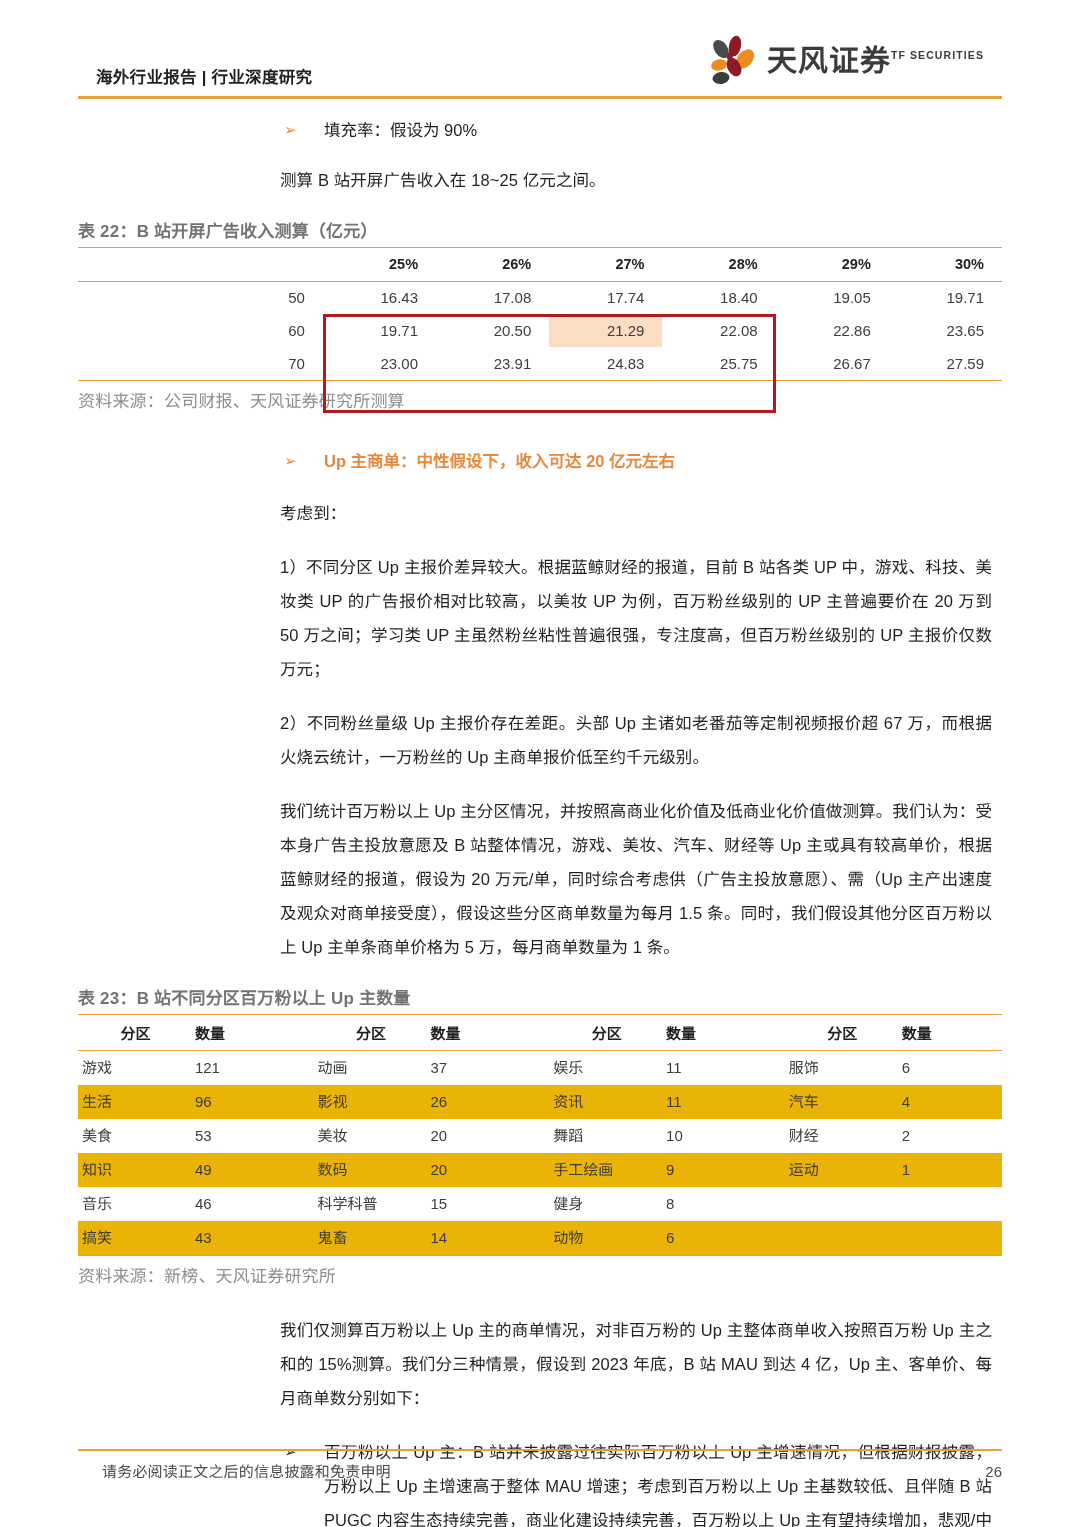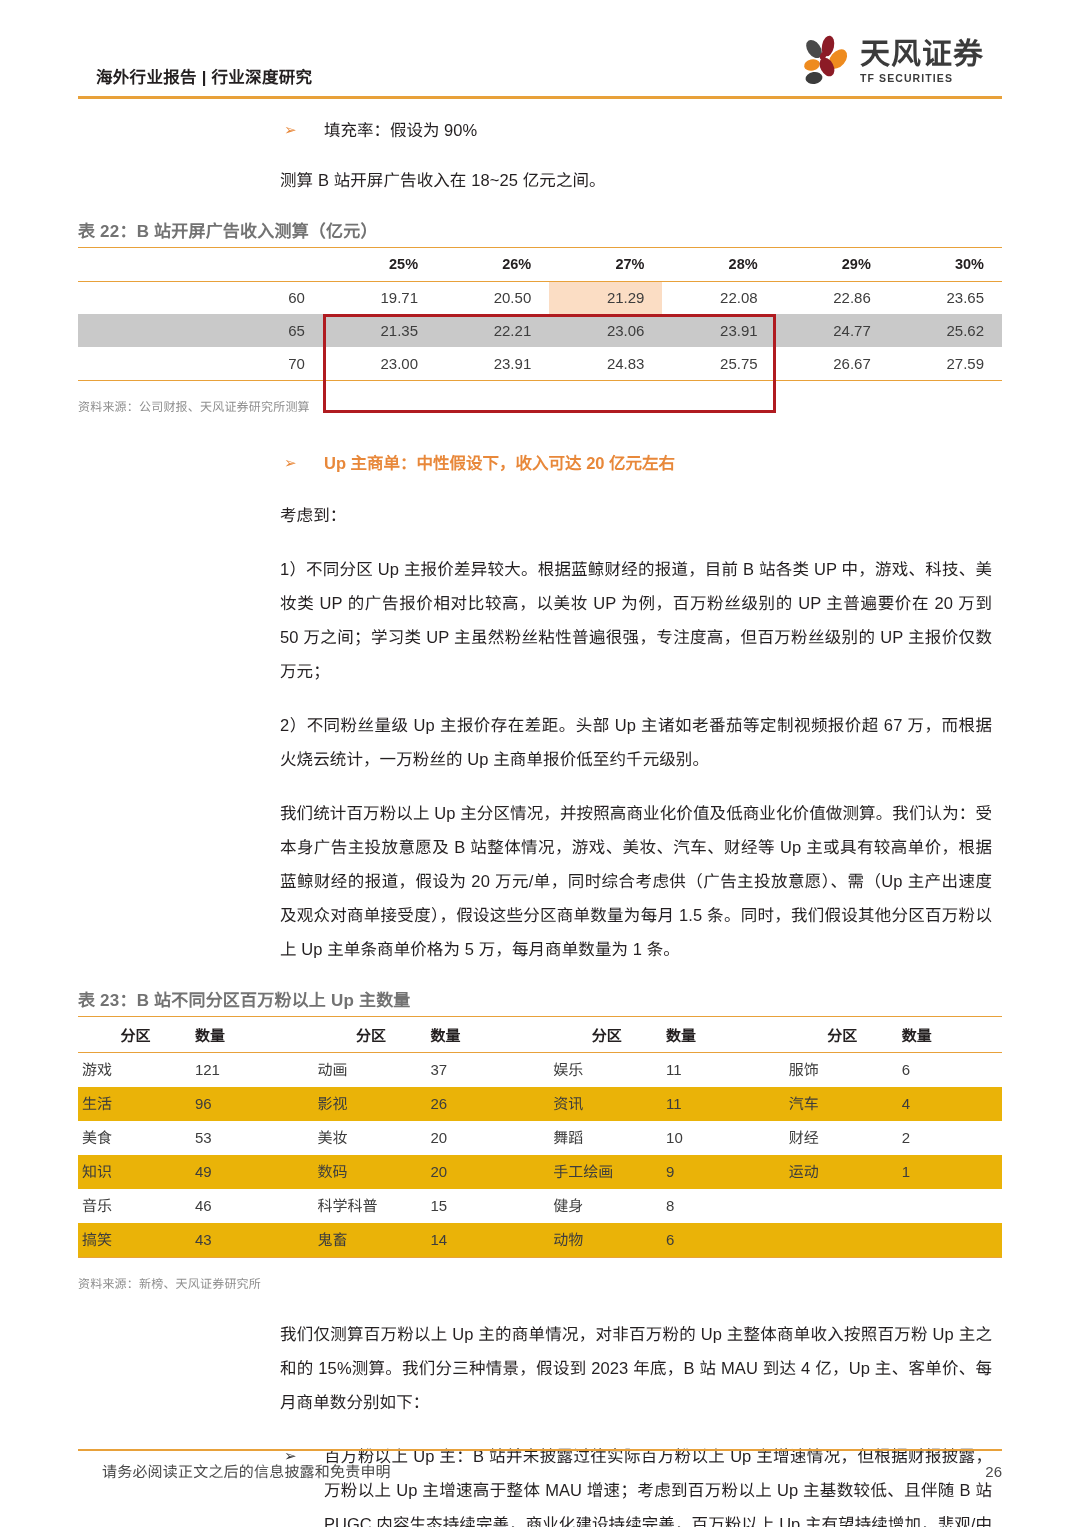--- a/index.html
+++ b/index.html
@@ -49,21 +49,21 @@
     padding-bottom: 2px;
   }
   .logo-mark {
     width: 54px;
     height: 54px;
     position: relative;
     flex: none;
   }
   .logo-text-wrap {
     display: flex;
-    flex-direction: column;
+    flex-direction: row;
     align-items: flex-start;
     line-height: 1;
   }
   .logo-cn {
     font-size: 30px;
     font-weight: bold;
     color: #3b3b3b;
     letter-spacing: 1px;
     font-family: "DejaVu Sans", "Liberation Sans", sans-serif;
   }
@@ -131,23 +131,23 @@
   .table-block { margin: 0 0 6px 0; }
 
   .table-caption {
     font-size: 17px;
     font-weight: bold;
     color: #737373;
     margin-bottom: 5px;
     letter-spacing: 0.2px;
   }
   .table-source {
-    font-size: 12px;
+    font-size: 17px;
     color: #8f8f8f;
-    margin-top: 16px;
+    margin-top: 6px;
     letter-spacing: 0.2px;
   }
 
   table.rpt {
     width: 100%;
     border-collapse: collapse;
     font-size: 14.5px;
     color: #3a3a3a;
   }
   table.rpt th, table.rpt td {
@@ -296,36 +296,36 @@
               <th>25%</th>
               <th>26%</th>
               <th>27%</th>
               <th>28%</th>
               <th>29%</th>
               <th>30%</th>
             </tr>
           </thead>
           <tbody>
             <tr>
+              <td>50</td>
+              <td>16.43</td>
+              <td>17.08</td>
+              <td>17.74</td>
+              <td>18.40</td>
+              <td>19.05</td>
+              <td>19.71</td>
+            </tr>
+            <tr>
               <td>60</td>
               <td>19.71</td>
               <td>20.50</td>
               <td class="hl">21.29</td>
               <td>22.08</td>
               <td>22.86</td>
               <td>23.65</td>
-            </tr>
-            <tr class="shade">
-              <td>65</td>
-              <td>21.35</td>
-              <td>22.21</td>
-              <td>23.06</td>
-              <td>23.91</td>
-              <td>24.77</td>
-              <td>25.62</td>
             </tr>
             <tr class="rule-bot">
               <td>70</td>
               <td>23.00</td>
               <td>23.91</td>
               <td>24.83</td>
               <td>25.75</td>
               <td>26.67</td>
               <td>27.59</td>
             </tr>

